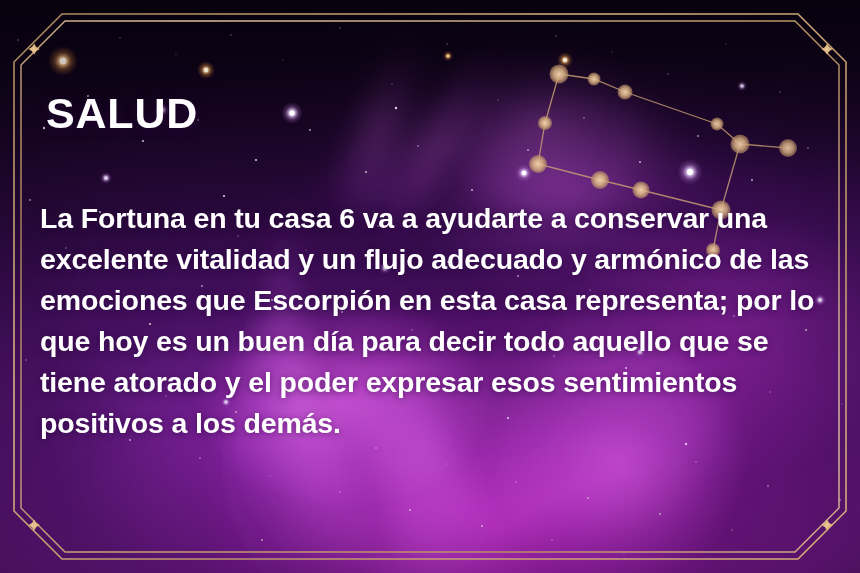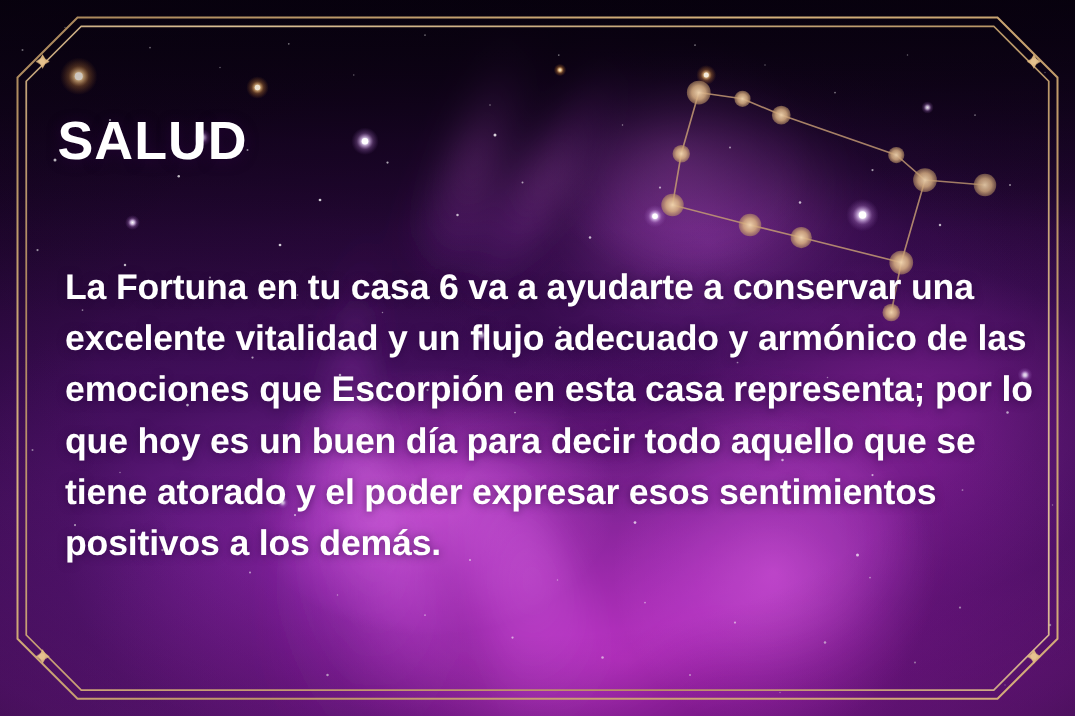--- a/index.html
+++ b/index.html
@@ -78,21 +78,21 @@
     letter-spacing: 0.8px;
     color: #ffffff;
     line-height: 1;
     text-shadow: 0 2px 10px rgba(40,0,60,0.65);
   }
   #body-copy {
     position: absolute;
     left: 40px;
     top: 198px;
     width: 790px;
-    margin: 12px;
+    margin: 0;
     font-family: "Liberation Sans", sans-serif;
     font-weight: bold;
     font-size: 28.5px;
     line-height: 41px;
     letter-spacing: -0.15px;
     color: #ffffff;
     text-shadow: 0 1px 7px rgba(35,0,55,0.55);
   }
 </style>
 </head>

